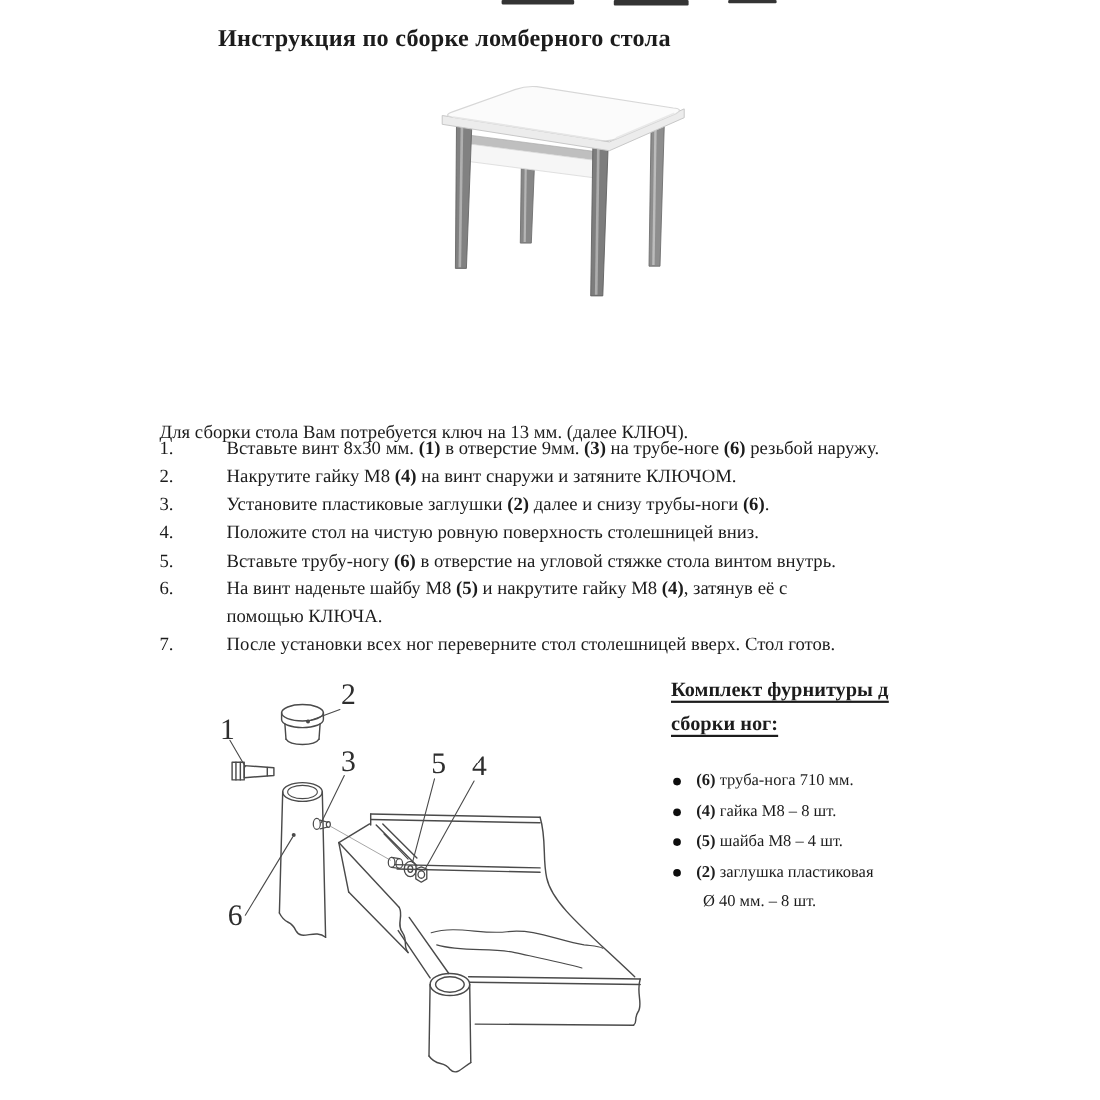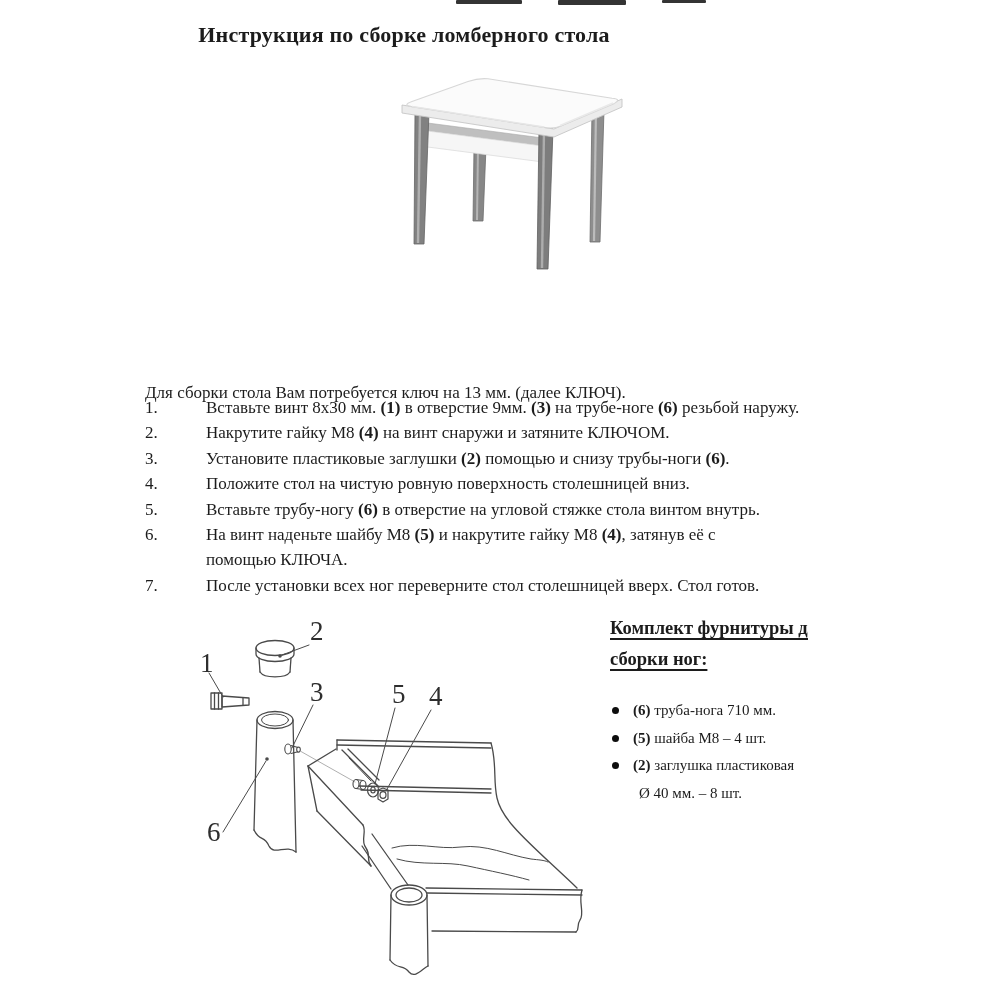--- a/index.html
+++ b/index.html
@@ -67,21 +67,21 @@
       <li class="step-row">
         <span class="num">1.</span>
         <span class="step-body"><span>Вставьте винт 8х30 мм. </span><b>(1)</b><span> в отверстие 9мм. </span><b>(3)</b><span> на трубе-ноге </span><b>(6)</b><span> резьбой наружу.</span></span>
       </li>
       <li class="step-row">
         <span class="num">2.</span>
         <span class="step-body"><span>Накрутите гайку М8 </span><b>(4)</b><span> на винт снаружи и затяните КЛЮЧОМ.</span></span>
       </li>
       <li class="step-row">
         <span class="num">3.</span>
-        <span class="step-body"><span>Установите пластиковые заглушки </span><b>(2)</b><span> помощью и снизу трубы-ноги </span><b>(6)</b><span>.</span></span>
+        <span class="step-body"><span>Установите пластиковые заглушки </span><b>(2)</b><span> далее и снизу трубы-ноги </span><b>(6)</b><span>.</span></span>
       </li>
       <li class="step-row">
         <span class="num">4.</span>
         <span class="step-body"><span>Положите стол  на чистую ровную поверхность столешницей вниз.</span></span>
       </li>
       <li class="step-row">
         <span class="num">5.</span>
         <span class="step-body"><span>Вставьте трубу-ногу </span><b>(6)</b><span> в отверстие на угловой стяжке стола винтом внутрь.</span></span>
       </li>
       <li class="step-row">
@@ -223,20 +223,28 @@
           </span>
           <span>
             <span class="l2"><b>(6)</b><span> труба-нога 710 мм.</span></span>
           </span>
         </li>
         <li class="hw-item">
           <span class="dot">
             <i></i>
           </span>
           <span>
+            <span class="l2"><b>(4)</b><span> гайка М8 – 8 шт.</span></span>
+          </span>
+        </li>
+        <li class="hw-item">
+          <span class="dot">
+            <i></i>
+          </span>
+          <span>
             <span class="l2"><b>(5)</b><span> шайба М8 – 4 шт.</span></span>
           </span>
         </li>
         <li class="hw-item">
           <span class="dot">
             <i></i>
           </span>
           <span>
             <span class="l2"><b>(2)</b><span> заглушка пластиковая</span></span>
             <span class="l2 l2-indent">Ø 40 мм. – 8 шт.</span>

